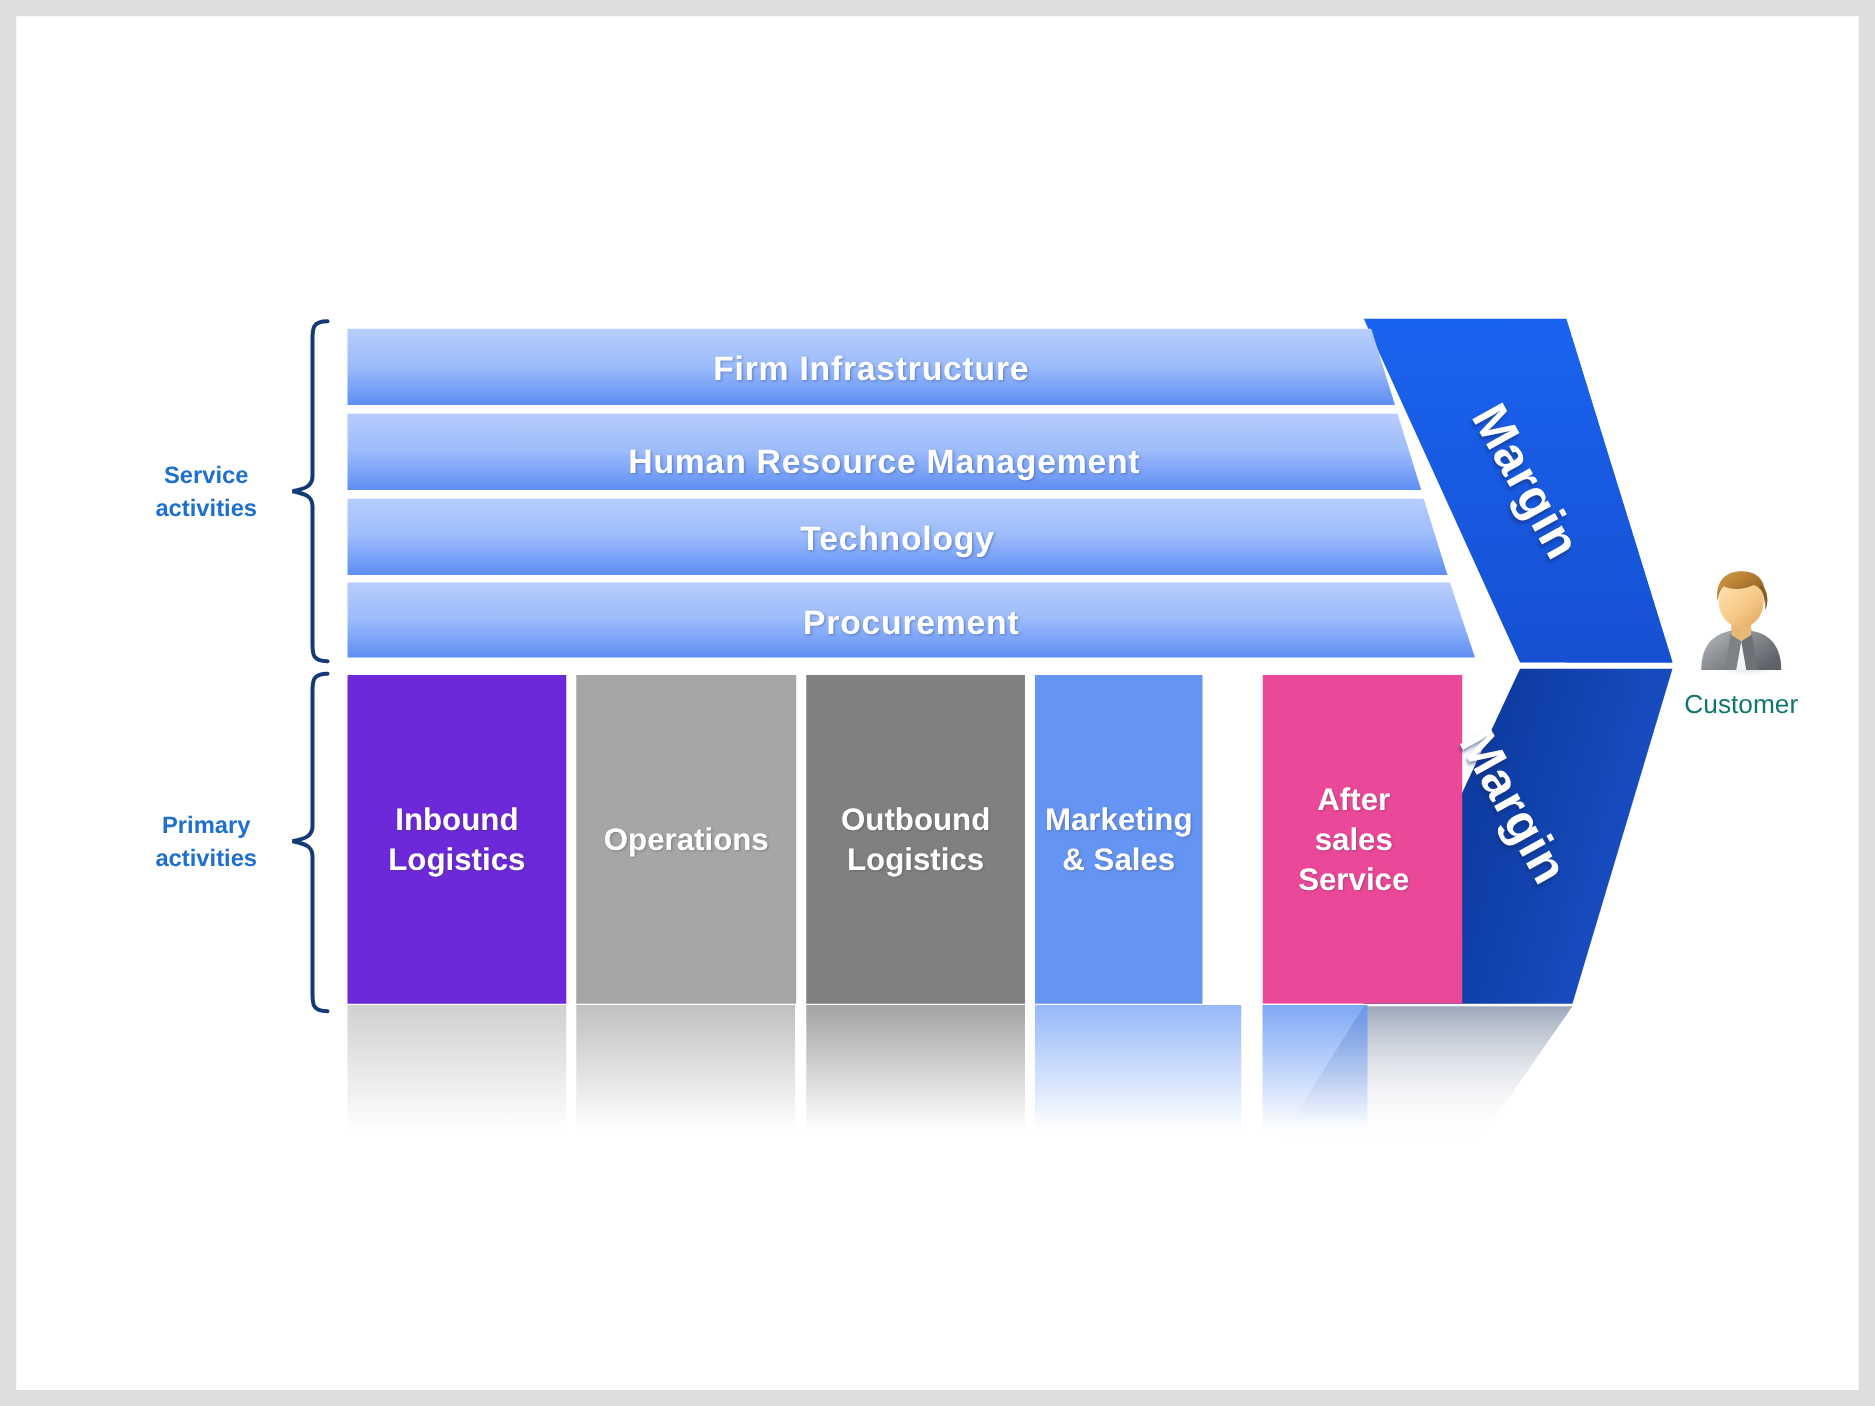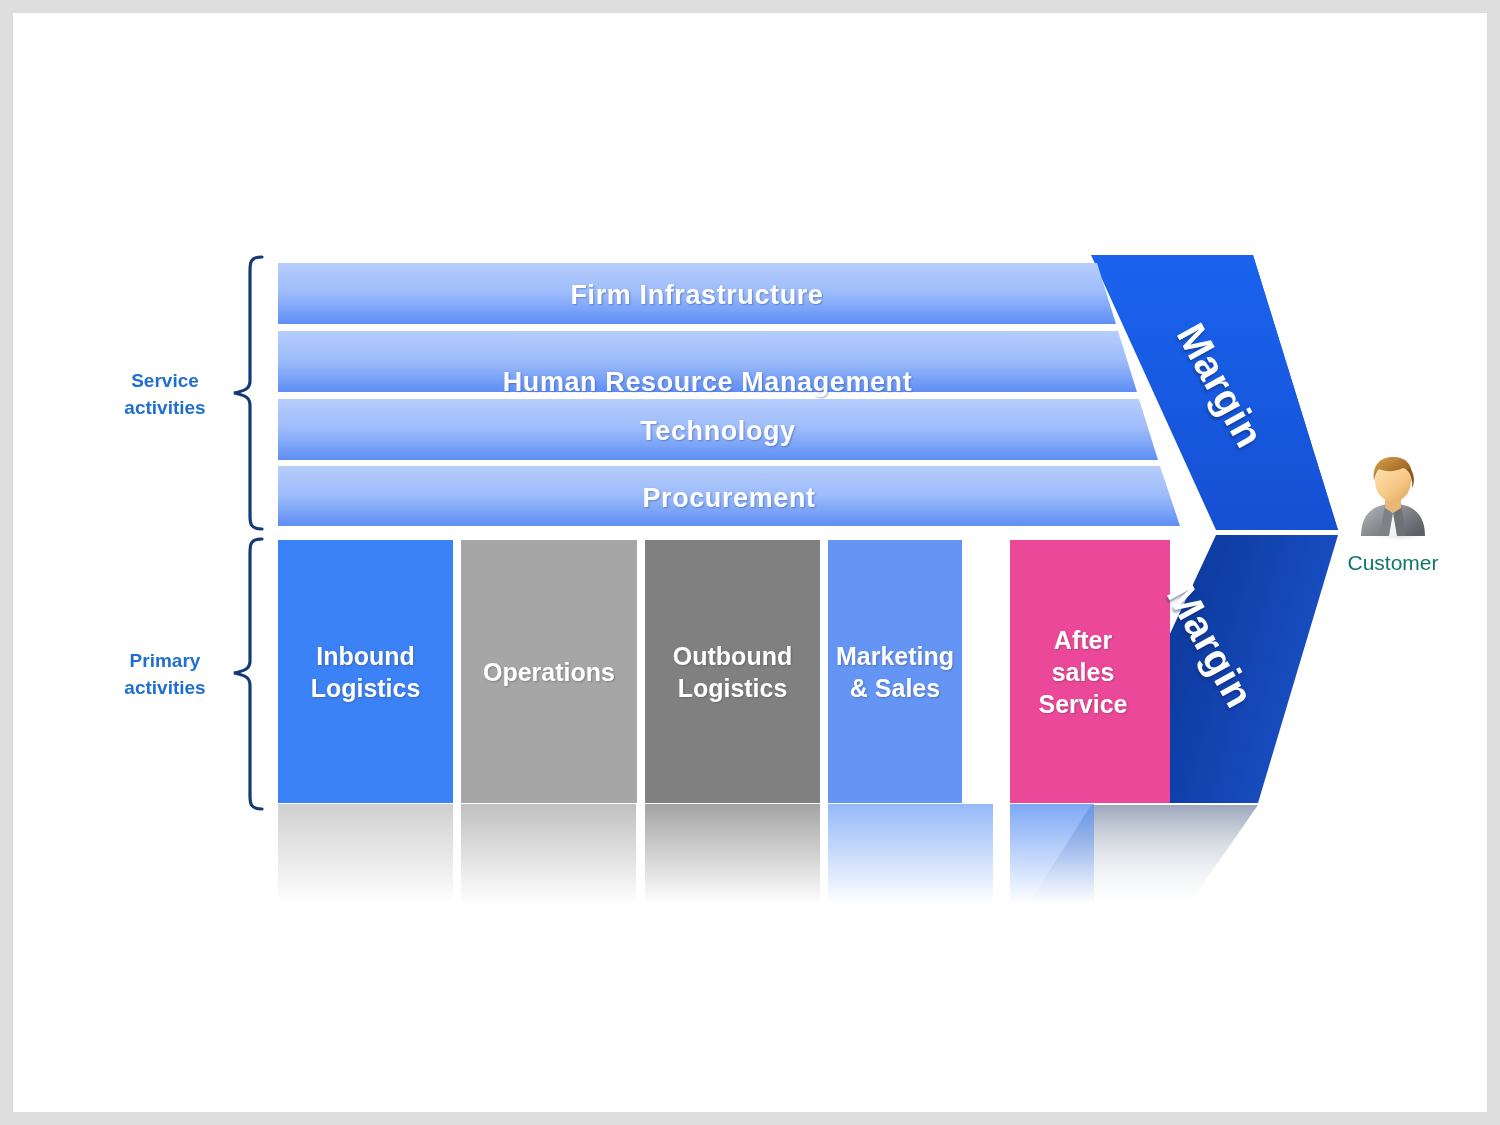--- a/index.html
+++ b/index.html
@@ -183,25 +183,25 @@
     <polygon points="265,250 1084,250 1103,311 265,311" fill="url(#gradBar)"></polygon>
 
     <polygon points="265,318 1105,318 1124,379 265,379" fill="url(#gradBar)"></polygon>
 
     <polygon points="265,386 1126,386 1145,447 265,447" fill="url(#gradBar)"></polygon>
 
     <polygon points="265,453 1147,453 1167,513 265,513" fill="url(#gradBar)"></polygon>
   </svg>
 
   <div class="bar-text" style="left:265px; top:267px; width:838px;">Firm Infrastructure</div>
-  <div class="bar-text" style="left:265px; top:354px; width:859px;">Human Resource Management</div>
+  <div class="bar-text" style="left:265px; top:341px; width:859px;">Human Resource Management</div>
   <div class="bar-text" style="left:265px; top:403px; width:880px;">Technology</div>
   <div class="bar-text" style="left:265px; top:470px; width:902px;">Procurement</div>
 
-  <div class="pbox" style="left:265px; width:175px; background:#3b82f6;">
+  <div class="pbox" style="left:265px; width:175px; background:#6d28d9;">
     <span><b>Inbound</b><br><b>Logistics</b></span>
   </div>
   <div class="preflect" style="left:265px; width:175px; background:linear-gradient(to bottom,#c4c4c4cc,#ffffff00);"></div>
 
   <div class="pbox" style="left:448px; width:176px; background:#a6a6a6;">
     <span><b>Operations</b></span>
   </div>
   <div class="preflect" style="left:448px; width:175px; background:linear-gradient(to bottom,#b0b0b0cc,#ffffff00);"></div>
 
   <div class="pbox" style="left:632px; width:175px; background:#808080;">

